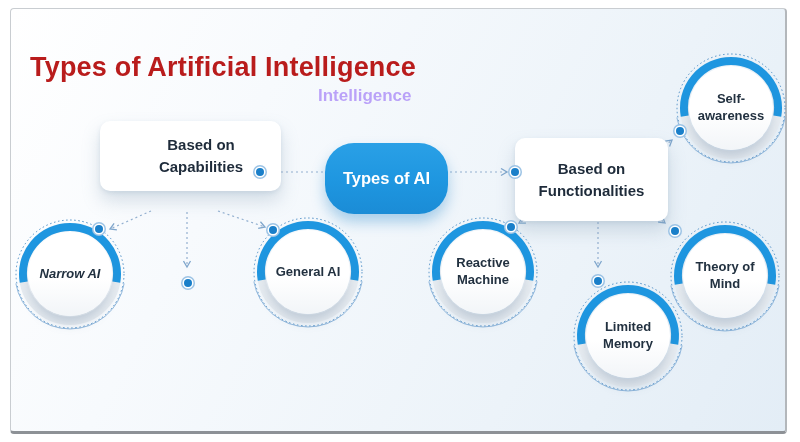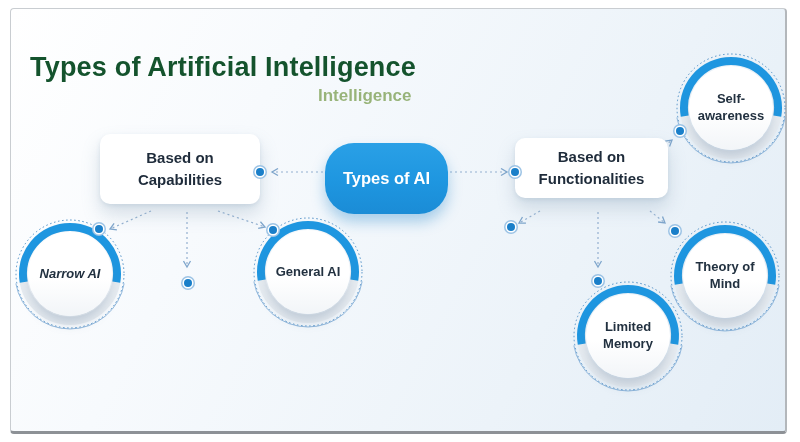--- a/index.html
+++ b/index.html
@@ -6,34 +6,34 @@
   body{width:800px;height:442px;font-family:"Liberation Sans", sans-serif;}
   .stage{position:relative;width:800px;height:442px;overflow:hidden;background:#ffffff;}
   .card{
     position:absolute;left:10px;top:8px;width:774px;height:422px;
     background:linear-gradient(118deg,#ffffff 0%,#f7fafd 30%,#ecf3f9 70%,#e3edf6 100%);
     border:1px solid #c9cdd1;border-right:2px solid #b3b7bb;border-bottom:3px solid #8d9196;
     border-radius:4px;
   }
   .title{
     position:absolute;left:30px;top:52px;font-size:27px;font-weight:800;
-    color:#14532d;letter-spacing:.2px;
+    color:#b91c1c;letter-spacing:.2px;
   }
   .ghost{
     position:absolute;left:318px;top:86px;font-size:17px;font-weight:700;
-    color:#4d7c0f;opacity:.55;
+    color:#8b5cf6;opacity:.55;
   }
   .branch-box{
     position:absolute;background:#ffffff;border-radius:10px;
     box-shadow:0 10px 18px rgba(130,155,180,.30), 0 2px 4px rgba(130,155,180,.18);
     display:flex;align-items:center;justify-content:center;text-align:center;
   }
   .branch-box .bl{width:130px;font-size:15px;font-weight:700;color:#1e2b3a;line-height:1.45;}
-  .box-cap{left:100px;top:134px;width:160px;height:70px;}
-  .box-fun{left:515px;top:138px;width:153px;height:60px;}
+  .box-cap{left:100px;top:121px;width:160px;height:70px;padding-left:21px;}
+  .box-fun{left:515px;top:138px;width:153px;height:83px;}
   .pill{
     position:absolute;left:325px;top:143px;width:123px;height:71px;border-radius:29px;
     background:linear-gradient(180deg,#2aa0e6 0%,#1e96e0 55%,#1b8cd6 100%);
     box-shadow:0 8px 14px rgba(30,130,200,.35);
     display:flex;align-items:center;justify-content:center;
   }
   .pill .pl{color:#ffffff;font-size:16.5px;font-weight:700;}
   .conn{position:absolute;left:0;top:0;pointer-events:none;}
   .node{position:absolute;width:112px;height:112px;}
   .node svg{position:absolute;left:0;top:0;}
@@ -118,20 +118,32 @@
       <path class="ring-bottom" d="M1.84,65.55 A55,55 0 0 0 110.16,65.55"></path>
       <circle class="ring-under" cx="56" cy="56" r="47"></circle>
       <path class="ring-arc" d="M9.72,64.16 A47,47 0 1 1 102.28,64.16"></path>
     </svg>
     <div class="inner"></div>
     <div class="node-label">
         <span>General AI</span>
       </div>
   </div>
 
+  <div class="node w70" style="left:427px;top:216px;">
+    <svg viewBox="0 0 112 112" width="112" height="112">
+      <circle class="ring-dotted" cx="56" cy="56" r="54"></circle>
+      <path class="ring-bottom" d="M1.84,65.55 A55,55 0 0 0 110.16,65.55"></path>
+      <circle class="ring-under" cx="56" cy="56" r="47"></circle>
+      <path class="ring-arc" d="M9.72,64.16 A47,47 0 1 1 102.28,64.16"></path>
+    </svg>
+    <div class="inner"></div>
+    <div class="node-label">
+        <span>Reactive Machine</span>
+      </div>
+  </div>
 
   <div class="node w70" style="left:572px;top:280px;">
     <svg viewBox="0 0 112 112" width="112" height="112">
       <circle class="ring-dotted" cx="56" cy="56" r="54"></circle>
       <path class="ring-bottom" d="M1.84,65.55 A55,55 0 0 0 110.16,65.55"></path>
       <circle class="ring-under" cx="56" cy="56" r="47"></circle>
       <path class="ring-arc" d="M9.72,64.16 A47,47 0 1 1 102.28,64.16"></path>
     </svg>
     <div class="inner"></div>
     <div class="node-label">

